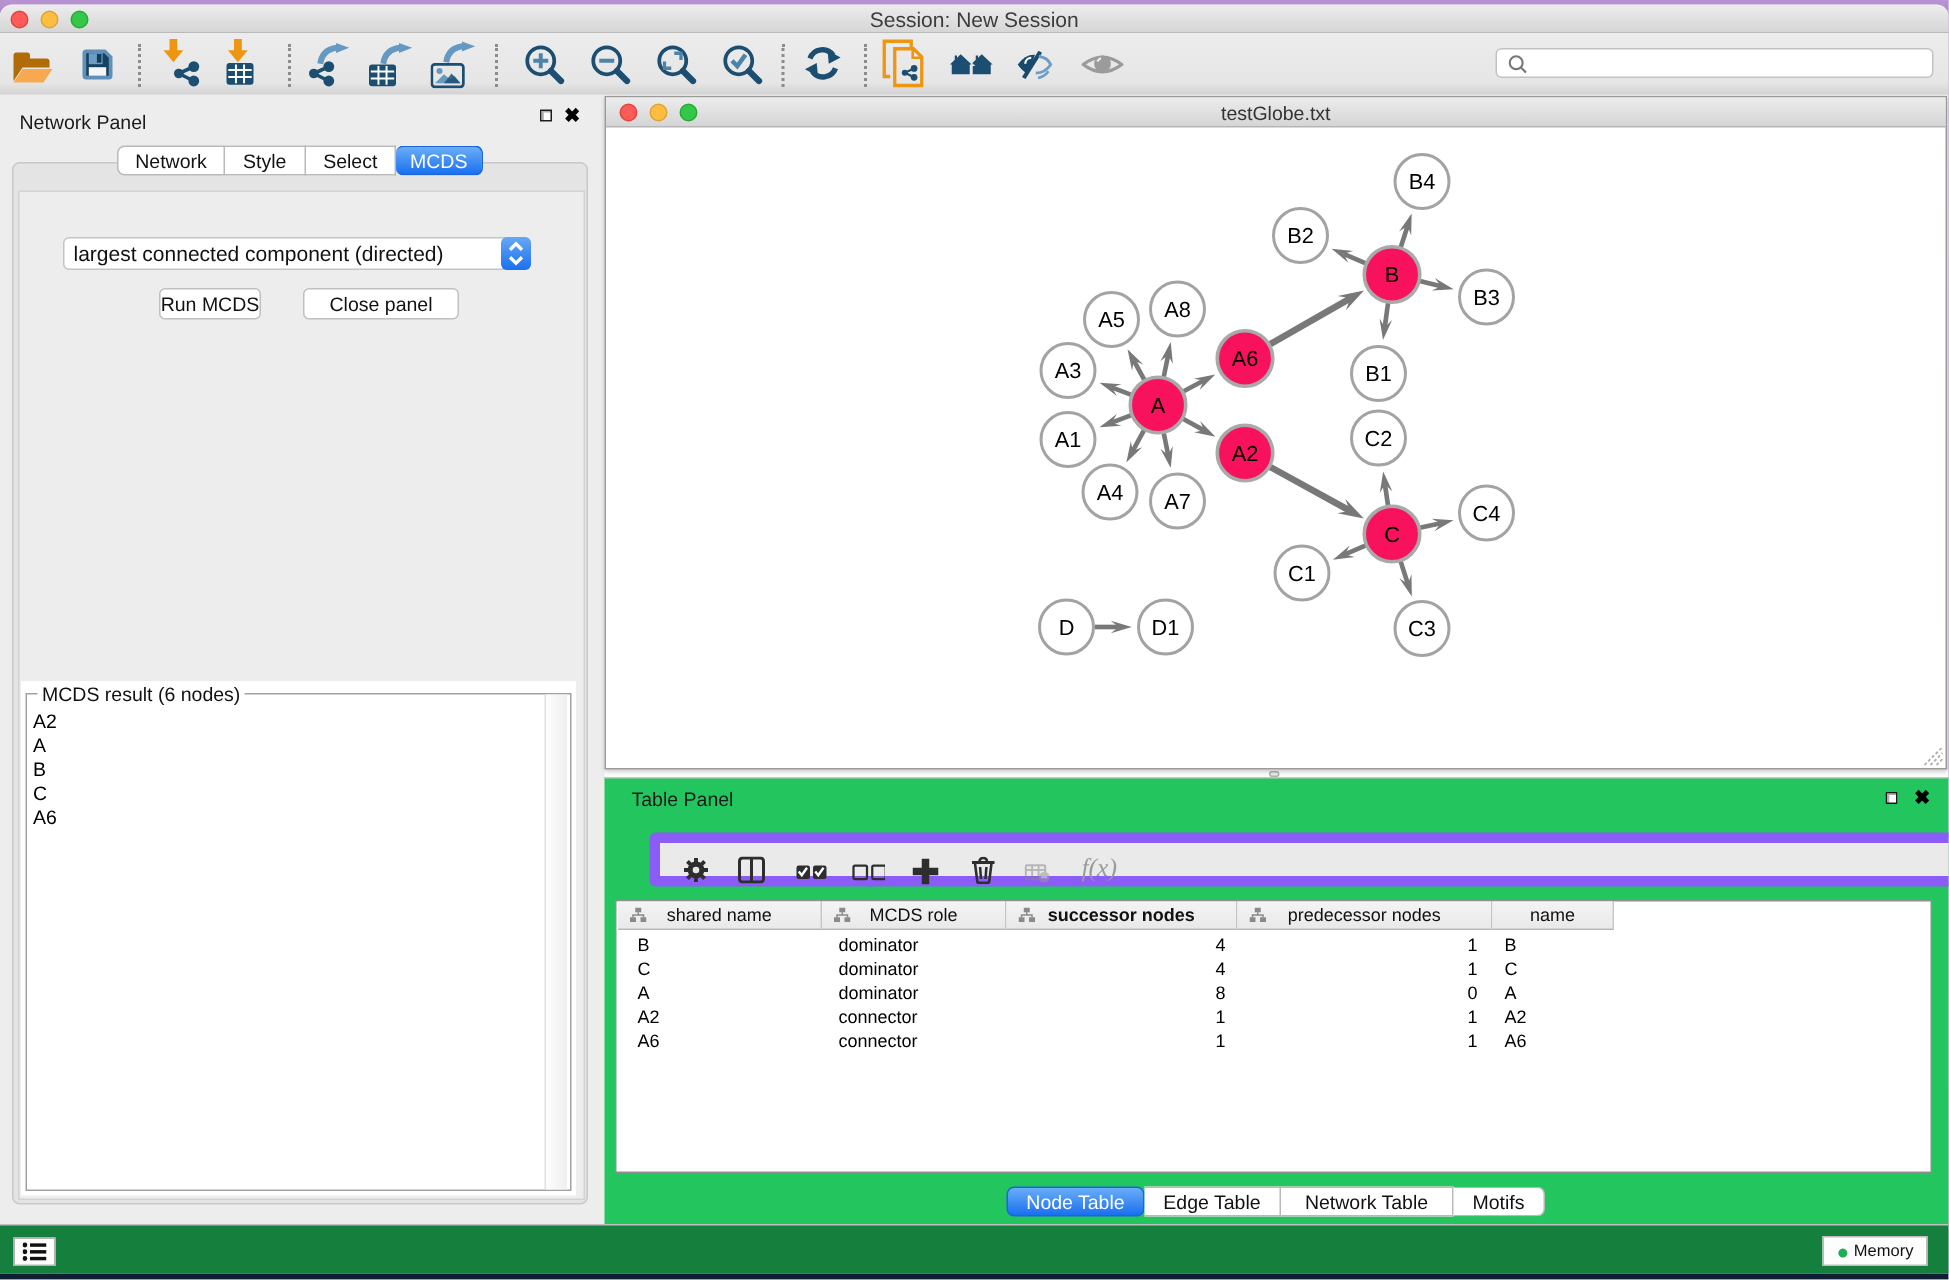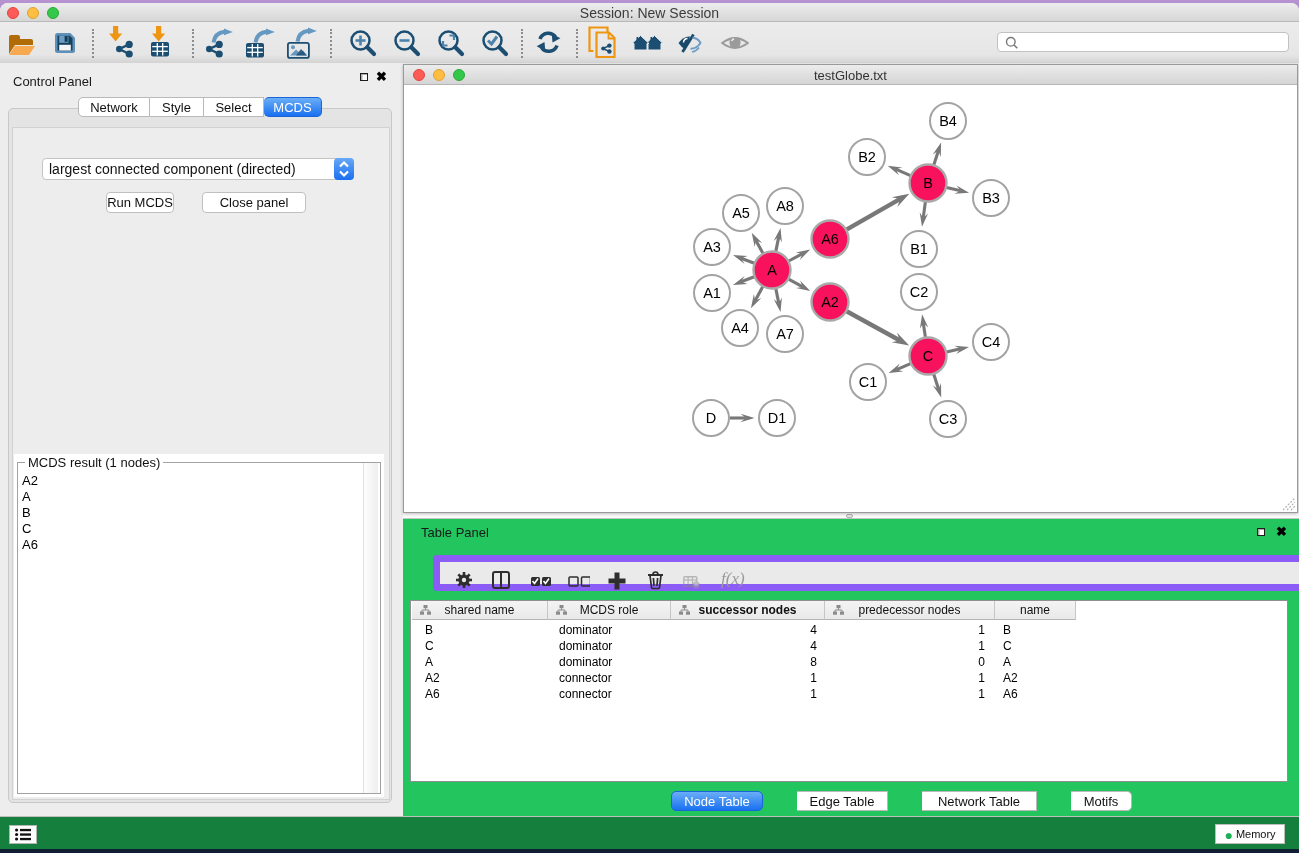--- a/index.html
+++ b/index.html
@@ -77,21 +77,21 @@
   border-top:1px solid #c6c6c6; }
 #tpheader { position:absolute; left:18px; top:6px; font-size:13px; color:#1a1a1a; }
 #tptoolbar { position:absolute; left:7px; top:36px; width:879px; height:36px;
   background:#eaeaea; border:7px solid #8b5cf6; border-radius:4px;margin-left:23px; }
 #tptable { position:absolute; left:7px; top:81px; width:878px; height:182px;
   background:#fff; border:1px solid #8f8f8f; }
 .th { position:absolute; top:0; height:19px; background:linear-gradient(#f4f4f4,#e9e9e9); border-right:1px solid #c6c6c6;
   border-bottom:1px solid #b5b5b5; font-size:12px; text-align:center; line-height:18px; color:#111; }
 .td { position:absolute; font-size:12px; height:16px; line-height:16px; color:#000; }
 
-#tptabs { left:671px; top:727px;gap:34px; }
+#tptabs { left:671px; top:727px; }
 
 #statusbar { position:absolute; left:0; top:813px; width:100%; height:33px;
   background:#15803d; border-top:1px solid #c0c0c0;text-decoration:underline; }
 #listbtn { position:absolute; left:9px; top:8px; width:28px; height:19px; background:#fdfdfd;
   border:1px solid #b4b4b4; }
 #membtn { position:absolute; right:14px; top:7px; width:70px; height:20px; background:#fdfdfd;
   border:1px solid #bdbdbd; font-size:11px; line-height:18px; text-align:center; color:#111; }
 </style>
 </head>
 <body>
@@ -266,42 +266,42 @@
       </svg>
       <div id="searchbox">
         <svg width="14" height="14" style="position:absolute;left:7px;top:3px;" viewBox="0 0 14 14">
           <circle cx="5.8" cy="5.8" r="4.3" fill="none" stroke="#787878" stroke-width="1.4"></circle>
           <line x1="9" y1="9" x2="12.3" y2="12.3" stroke="#787878" stroke-width="1.5"></line>
         </svg>
       </div>
     </div>
   <div id="content">
     <div id="cp">
-      <div id="cpheader">Control Panel</div>
+      <div id="cpheader">Network Panel</div>
       <div class="sqbtn" style="left:360px; top:9px;"></div>
       <div class="xbtn" style="left:376px; top:5px;">✖</div>
       <div id="cpbox">
           <div id="cpinner"></div>
         </div>
       <div class="tabrow" id="cptabs">
         <div class="tab first" style="width:72px;">Network</div>
         <div class="tab" style="width:54px;">Style</div>
         <div class="tab" style="width:60px;">Select</div>
         <div class="tab last sel" style="width:58px;">MCDS</div>
       </div>
       <div id="combo">largest connected component (directed)<div class="spin"><svg width="20" height="22" viewBox="0 0 20 22">
               <path d="M6,8.5 L10,4.5 L14,8.5" fill="none" stroke="#fff" stroke-width="2.2"></path>
               <path d="M6,13.5 L10,17.5 L14,13.5" fill="none" stroke="#fff" stroke-width="2.2"></path>
             </svg></div></div>
       <div class="btn" style="left:106px; top:128px; width:68px;">Run MCDS</div>
       <div class="btn" style="left:202px; top:128px; width:104px;">Close panel</div>
       <div id="fieldset">
         <div id="fsborder"></div>
         <div id="fsscroll"></div>
-        <div id="fslabel">MCDS result (1 nodes)</div>
+        <div id="fslabel">MCDS result (6 nodes)</div>
         <div id="fslist">A2<br>A<br>B<br>C<br>A6</div>
       </div>
     </div>
     <div id="whiteband" style="position:absolute;left:403px;top:449px;width:896px;height:5px;background:#fcfcfc;"></div>
     <div id="handle1" style="position:absolute;left:846px;top:450px;width:7px;height:3.5px;border:1px solid #b0b0b0;border-radius:2px;background:#e8e8e8;"></div>
     <div id="netwin">
       <div id="nettitle">
         <div class="tl t1"></div>
           <div class="tl t2"></div>
           <div class="tl t3"></div>

